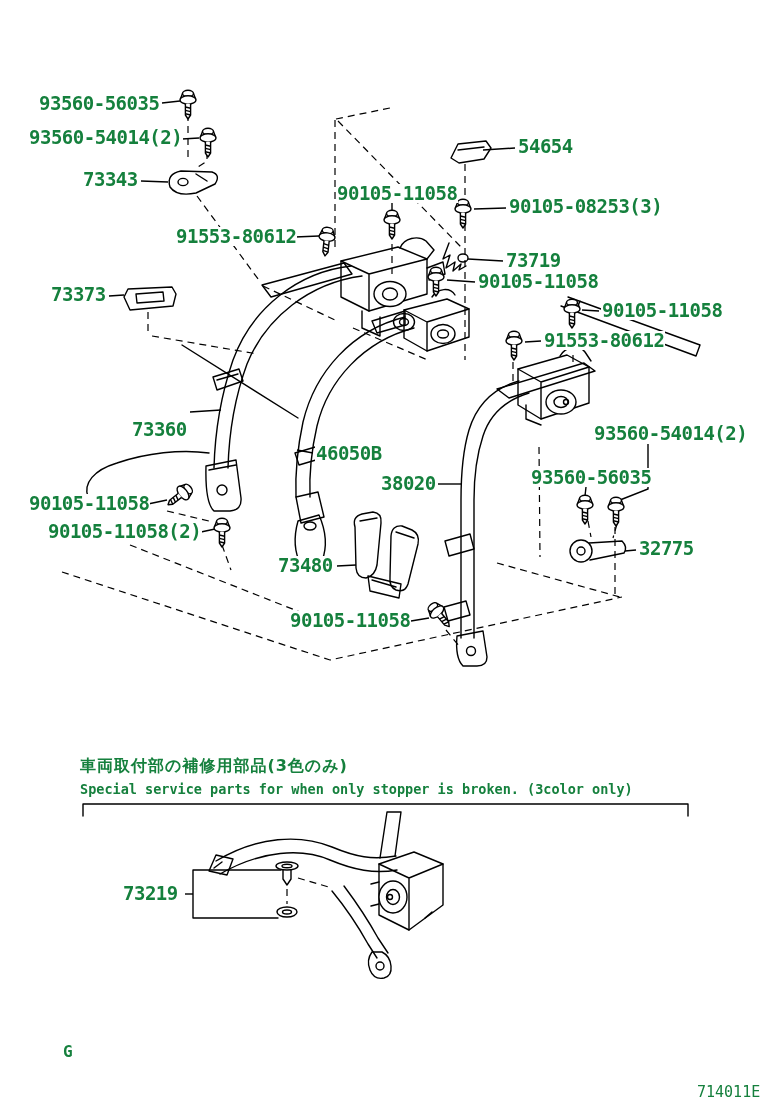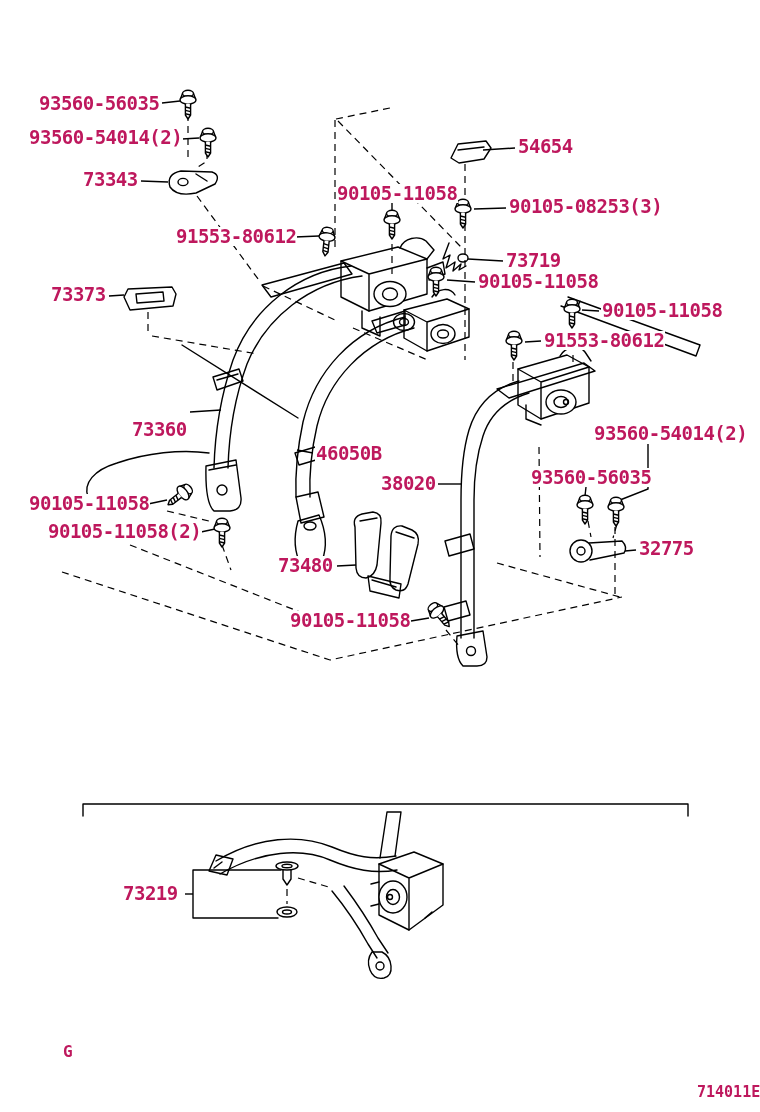--- a/index.html
+++ b/index.html
@@ -1,26 +1,26 @@
 <!DOCTYPE html>
 <html><head>
 <meta charset="utf-8">
 <style>
   html,body{margin:0;padding:0;background:#fff;}
   .page{position:relative;width:760px;height:1112px;background:#fff;overflow:hidden;
-        font-family:"DejaVu Sans Mono","Liberation Mono",monospace;color:#be185d;}
+        font-family:"DejaVu Sans Mono","Liberation Mono",monospace;color:#15803d;}
   svg{position:absolute;left:0;top:0;}
   .callout{position:absolute;font-size:19px;font-weight:700;letter-spacing:-0.5px;
            white-space:nowrap;background:#fff;line-height:1;padding:0 1px;}
   .note-jp{position:absolute;left:80px;top:756px;font-size:16px;
            font-family:"DejaVu Sans",sans-serif;font-weight:600;letter-spacing:1px;}
   .note-en{position:absolute;left:80px;top:781px;font-size:13.5px;font-weight:600;
            letter-spacing:0;}
   .page-letter{position:absolute;left:63px;top:1042px;font-size:16px;font-weight:600;}
-  .figure-code{position:absolute;left:697px;top:1083px;font-size:15px;font-weight:700;}
+  .figure-code{position:absolute;left:697px;top:1083px;font-size:15px;font-weight:400;}
 </style>
 </head>
 <body>
 
 <div class="page">
 
 <svg width="760" height="1112" viewBox="0 0 760 1112">
   <defs>
     <g id="bolt" stroke="#000" stroke-width="1.4" fill="#fff" stroke-linejoin="round">
       <ellipse cx="0" cy="-6.5" rx="5.5" ry="3.2"></ellipse>
@@ -254,16 +254,18 @@
   <div class="callout" style="left:380px;top:474px">38020</div>
   <div class="callout" style="left:593px;top:424px">93560-54014(2)</div>
   <div class="callout" style="left:530px;top:468px">93560-56035</div>
   <div class="callout" style="left:638px;top:539px">32775</div>
   <div class="callout" style="left:28px;top:494px">90105-11058</div>
   <div class="callout" style="left:47px;top:522px">90105-11058(2)</div>
   <div class="callout" style="left:277px;top:556px">73480</div>
   <div class="callout" style="left:289px;top:611px">90105-11058</div>
   <div class="callout" style="left:122px;top:884px">73219</div>
 
+  <div class="note-jp">車両取付部の補修用部品(3色のみ)</div>
+  <div class="note-en">Special service parts for when only stopper is broken. (3color only)</div>
 
   <div class="page-letter">G</div>
   <div class="figure-code">714011E</div>
 </div>
 
 </body></html>

